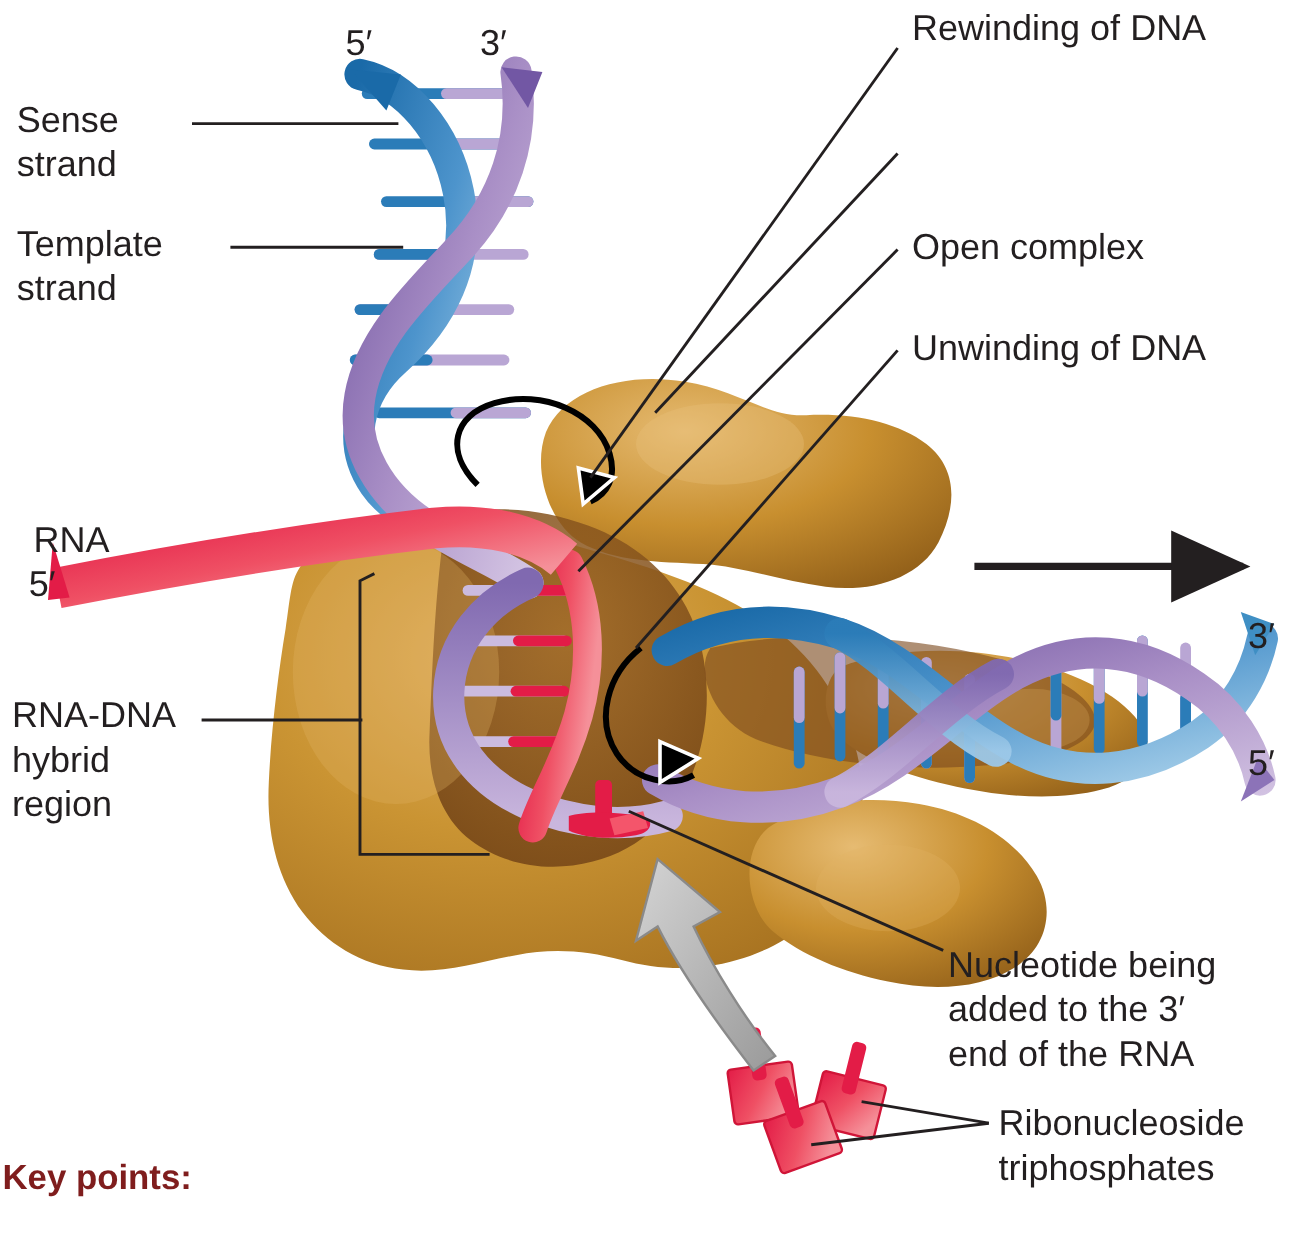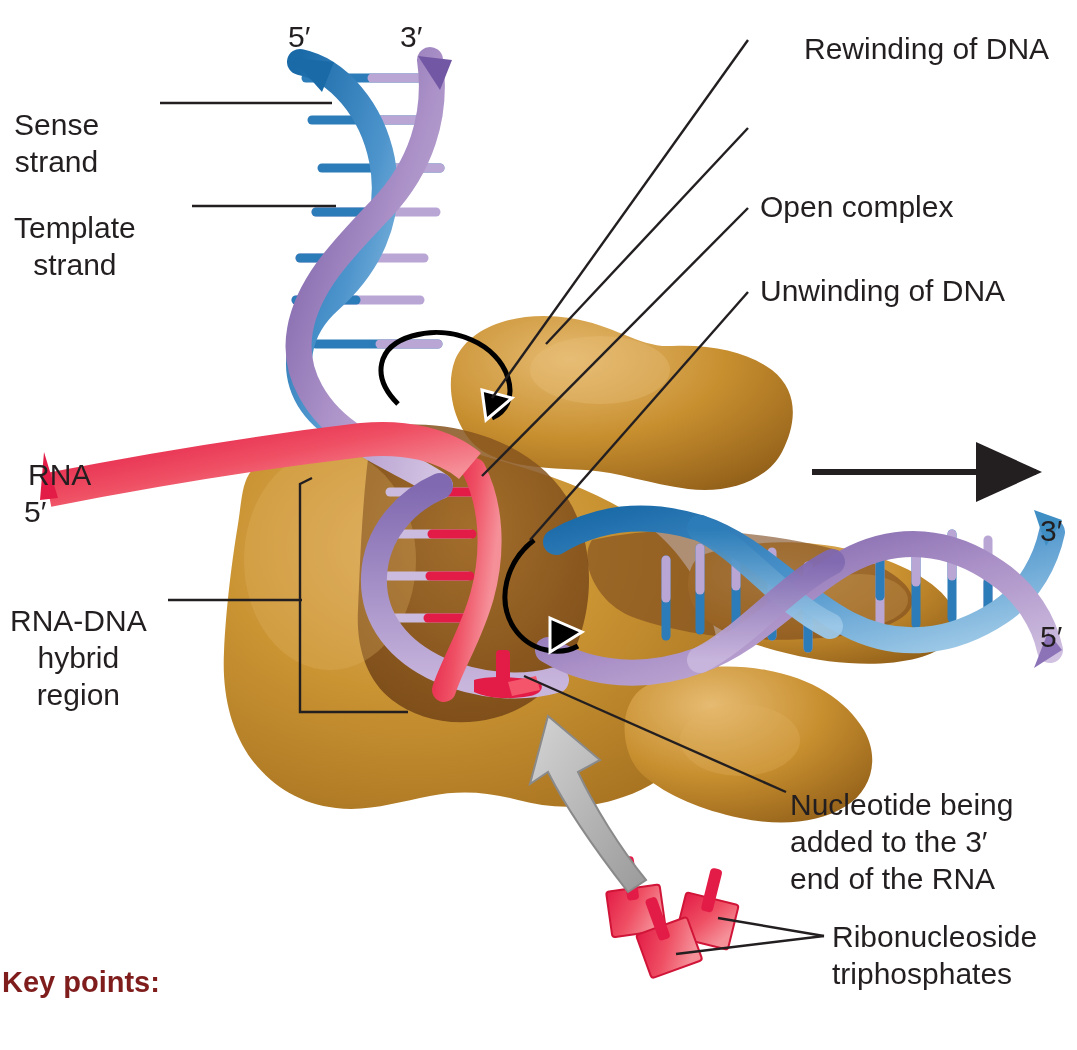--- a/index.html
+++ b/index.html
@@ -5,21 +5,21 @@
   html,body{margin:0;padding:0;background:#ffffff;}
   body{
     width:1077px;height:1050px;position:relative;overflow:hidden;
     font-family:"Liberation Sans","DejaVu Sans",sans-serif;
     color:#231f20;
   }
   #stage{position:absolute;left:0;top:0;width:1077px;height:1050px;}
   svg#art{position:absolute;left:0;top:0;width:1077px;height:1050px;}
   .lbl{position:absolute;font-size:30px;line-height:37px;color:#231f20;white-space:pre;}
   .lbl.r{text-align:left;}
-  .lbl.l{text-align:center;margin-top:24px;}
+  .lbl.l{text-align:left;}
   #keypoints{position:absolute;left:2px;top:966px;font-size:29px;font-weight:bold;color:#7f1d1d;}
 </style>
 </head>
 <body>
 
 <div id="stage">
 
 <svg id="art" viewBox="0 0 1077 1050">
   <defs>
     <linearGradient id="gBlue" x1="0" y1="0" x2="1" y2="1">
@@ -264,21 +264,21 @@
 <div class="lbl l" style="left:14px;top:185px;">Template
 strand</div>
 
 <div class="lbl l" style="left:28px;top:432px;">RNA</div>
 <div class="lbl l" style="left:24px;top:469px;">5′</div>
 
 <div class="lbl l" style="left:10px;top:578px;">RNA-DNA
 hybrid
 region</div>
 
-<div class="lbl r" style="left:760px;top:30px;margin-left:44px;">Rewinding of DNA</div>
+<div class="lbl r" style="left:760px;top:5px;">Rewinding of DNA</div>
 
 
 <div class="lbl r" style="left:760px;top:272px;">Unwinding of DNA</div>
 
 <div class="lbl r" style="left:760px;top:188px;">Open complex</div>
 
 
 <div class="lbl r" style="left:790px;top:786px;">Nucleotide being
 added to the 3′
 end of the RNA</div>

